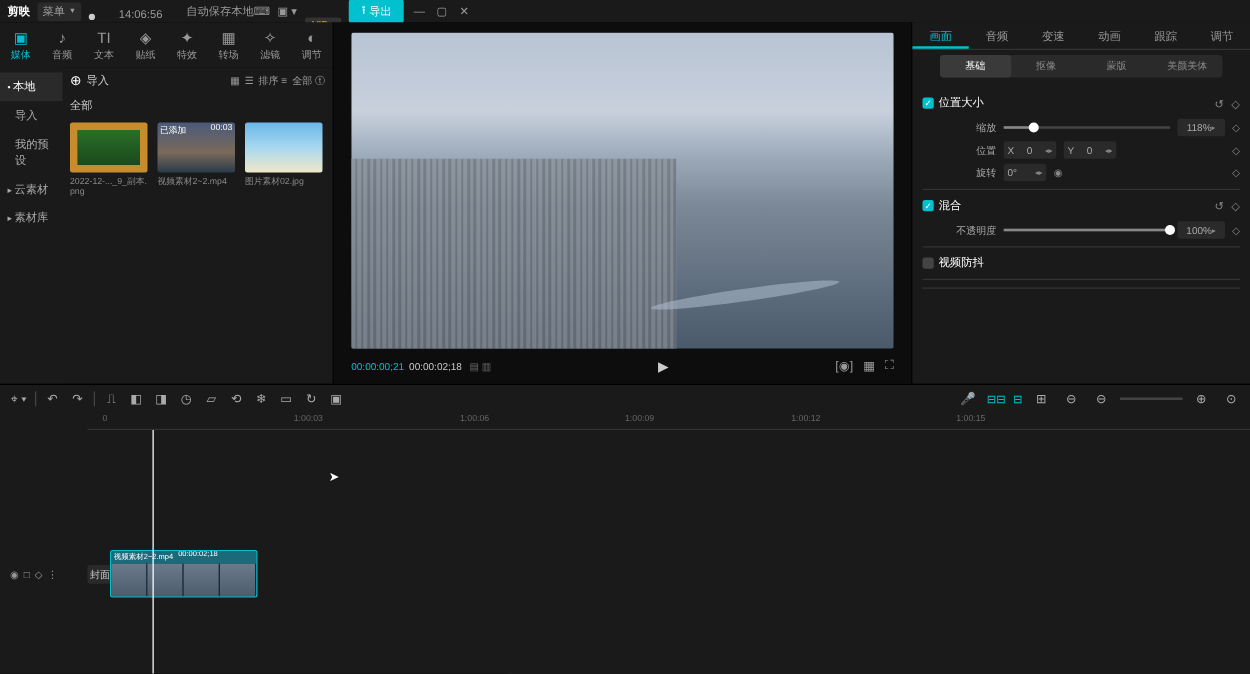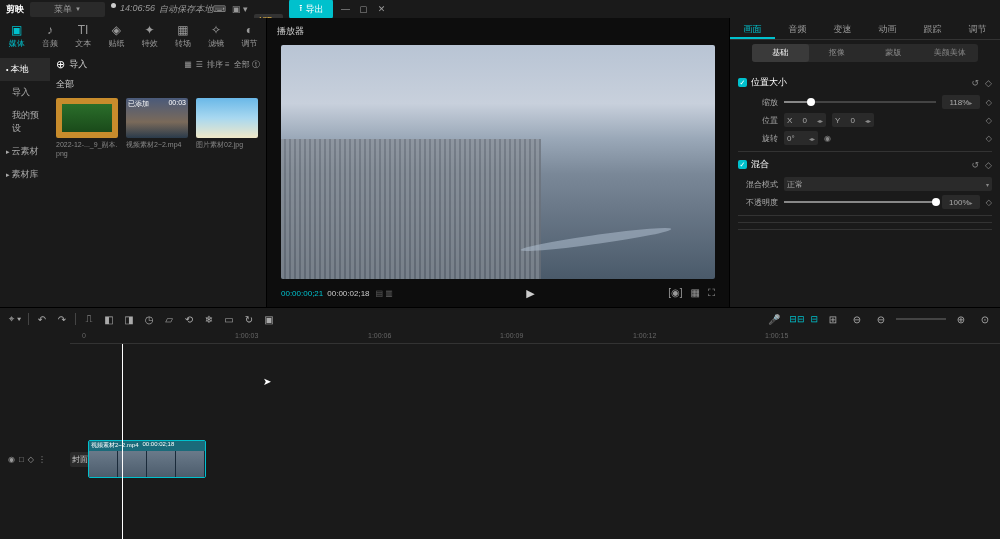--- a/index.html
+++ b/index.html
@@ -1,22 +1,22 @@
 <!DOCTYPE html>
 <html><head>
 <meta charset="utf-8">
 <style>
 * { margin: 0; padding: 0; box-sizing: border-box; font-family: "Microsoft YaHei", sans-serif; }
 body { background: #0d0d0d; color: #ccc; font-size: 10px; width: 1000px; height: 539px; overflow: hidden; display: flex; flex-direction: column; }
 
 
 .titlebar { height: 18px; background: #1a1a1a; display: flex; align-items: center; padding: 0 6px; font-size: 9px; color: #999; }
 .titlebar .logo { color: #fff; font-weight: bold; margin-right: 6px; }
-.titlebar .menu-btn { background: #2a2a2a; padding: 1px 24px; border-radius: 2px; margin-right: 6px; display: flex; align-items: center; gap: 3px; }
-.titlebar .save-info { display: flex; align-items: flex-start; gap: 4px; font-style: italic; }
+.titlebar .menu-btn { background: #2a2a2a; padding: 1px 4px; border-radius: 2px; margin-right: 6px; display: flex; align-items: center; gap: 3px; }
+.titlebar .save-info { display: flex; align-items: flex-end; gap: 19px; }
 .titlebar .dot { width: 5px; height: 5px; border-radius: 50%; background: #ccc; }
 .titlebar .center { flex: 1; text-align: center; color: #fff; }
 .titlebar .right { display: flex; align-items: center; gap: 6px; }
 .titlebar .vip { background: #333; color: #d4a841; padding: 1px 6px; border-radius: 2px; font-size: 8px; font-weight: bold; margin-top: 20px; }
 .titlebar .export { background: #00c1cd; color: #fff; padding: 2px 10px; border-radius: 3px; font-size: 9px; display: flex; align-items: center; gap: 3px; }
 .titlebar .winbtn { width: 12px; color: #999; text-align: center; }
 
 
 .main { flex: 1; display: flex; background: #0d0d0d; min-height: 0; }
 
@@ -71,21 +71,21 @@
 .prop-subtab { flex: 1; text-align: center; font-size: 8px; color: #888; line-height: 18px; }
 .prop-subtab.active { background: #3a3a3a; color: #fff; border-radius: 3px; }
 .prop-body { flex: 1; padding: 4px 8px; overflow-y: auto; }
 .prop-section { margin: 6px 0; text-align: right; }
 .sec-head { display: flex; align-items: center; justify-content: space-between; margin-bottom: 6px; }
 .sec-head .left { display: flex; align-items: center; gap: 4px; font-size: 9px; color: #fff; }
 .chk { width: 9px; height: 9px; background: #00c1cd; border-radius: 2px; display: inline-flex; align-items: center; justify-content: center; font-size: 7px; color: #fff; }
 .chk.off { background: #444; color: transparent; }
 .sec-head .right { display: flex; gap: 6px; color: #888; font-size: 9px; }
 .prop-row { display: flex; align-items: center; gap: 6px; margin: 4px 0; font-size: 8px; color: #aaa; }
-.prop-row .lbl { width: 40px; }
+.prop-row .lbl { width: 40px; margin-left: 19px; }
 .slider { flex: 1; height: 2px; background: #444; position: relative; }
 .slider .fill { position: absolute; left: 0; top: 0; bottom: 0; background: #888; }
 .slider .handle { position: absolute; width: 8px; height: 8px; background: #fff; border-radius: 50%; top: -3px; transform: translateX(-50%); }
 .val-box { width: 38px; height: 14px; background: #2a2a2a; border-radius: 2px; display: flex; align-items: center; justify-content: center; font-size: 8px; }
 .num-in { width: 42px; height: 14px; background: #2a2a2a; border-radius: 2px; display: flex; align-items: center; padding: 0 3px; justify-content: space-between; font-size: 8px; }
 .num-in .a { font-size: 6px; color: #888; }
 .row-icons { display: flex; gap: 6px; color: #888; }
 .vip-tag { background: #d4a841; color: #000; font-size: 7px; padding: 0 3px; border-radius: 2px; font-weight: bold; }
 hr.sep { border: none; border-top: 1px solid #333; margin: 6px 0; }
 
@@ -213,21 +213,20 @@
           <div class="thumb">
             <div class="thumb-img th-beach"></div>
             <div class="thumb-label">图片素材02.jpg</div>
           </div>
         </div>
       </div>
     </div>
   </div>
 
   <div class="preview-panel">
-    <div class="preview-title">播放器</div>
     <div class="preview-box">
       <div class="preview-img"></div>
       <div class="buildings"></div>
       <div class="river"></div>
     </div>
     <div class="preview-ctrl">
       <span class="tc1">00:00:00;21</span>
       <span class="tc2">00:00:02;18</span>
       <span style="margin-left:6px;color:#666">▤ ▥</span>
       <div class="play">▶</div>
@@ -316,42 +315,43 @@
           <div class="left">
               <span class="chk">✓</span>
               <span>混合</span>
             </div>
           <div class="right">
               <span>↺</span>
               <span>◇</span>
             </div>
         </div>
         <div class="prop-row">
-          <span class="lbl">混合模式</span>
-          <div class="num-in" style="flex:1;justify-content:space-between">
-              <span>正常</span>
-              <span class="a">▾</span>
-            </div>
-        </div>
-        <div class="prop-row">
           <span class="lbl">不透明度</span>
           <div class="slider">
               <div class="fill" style="width:100%"></div>
               <div class="handle" style="left:100%"></div>
             </div>
           <div class="val-box">
               <span>100%</span> 
               <span style="font-size:6px;color:#888">▸</span>
             </div>
           <span class="row-icons">
               <span>◇</span>
             </span>
         </div>
       </div>
       <hr class="sep">
+      <div class="prop-section">
+        <div class="sec-head">
+            <div class="left">
+              <span class="chk off">✓</span>
+              <span>视频防抖</span>
+            </div>
+          </div>
+      </div>
       <hr class="sep">
       <hr class="sep">
     </div>
   </div>
 </div>
 
 <div class="timeline">
   <div class="tl-toolbar">
     <span class="tl-btn">⌖ ▾</span>
     <span class="tl-sep"></span>

